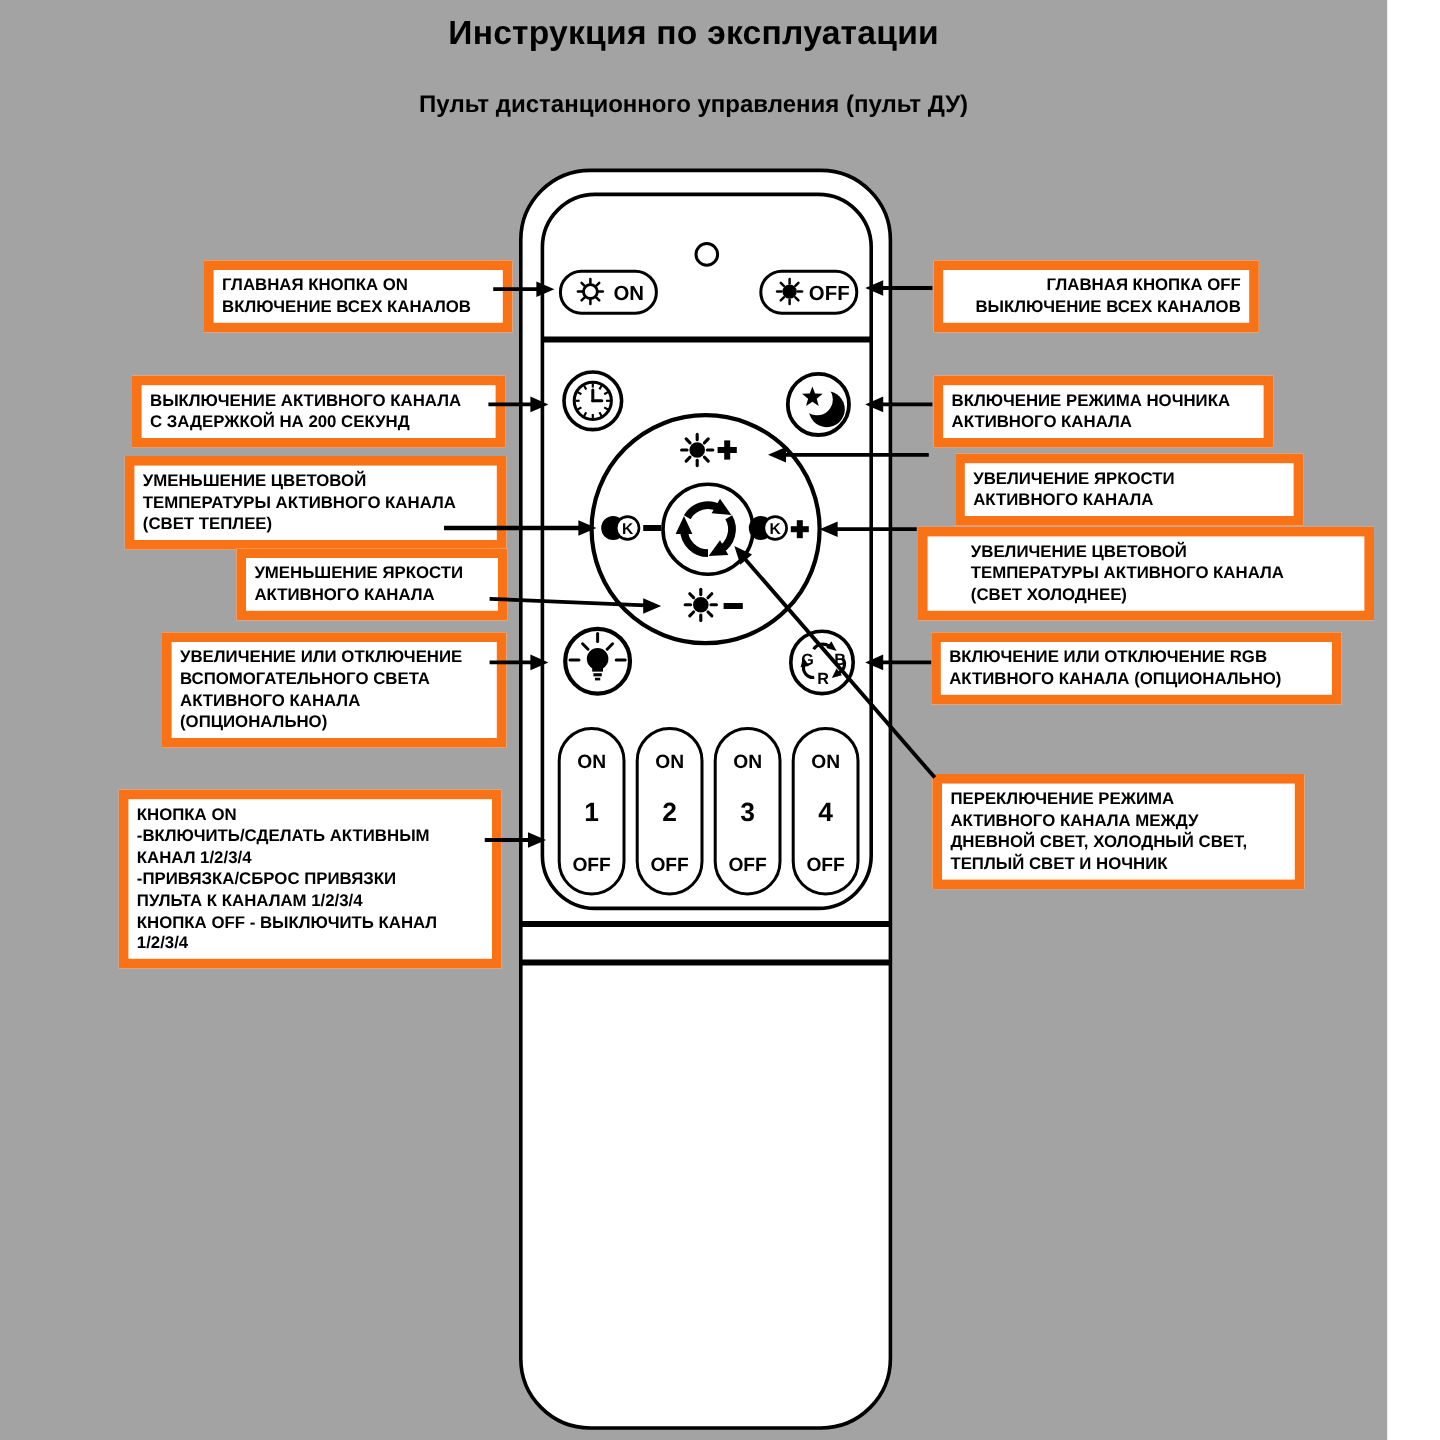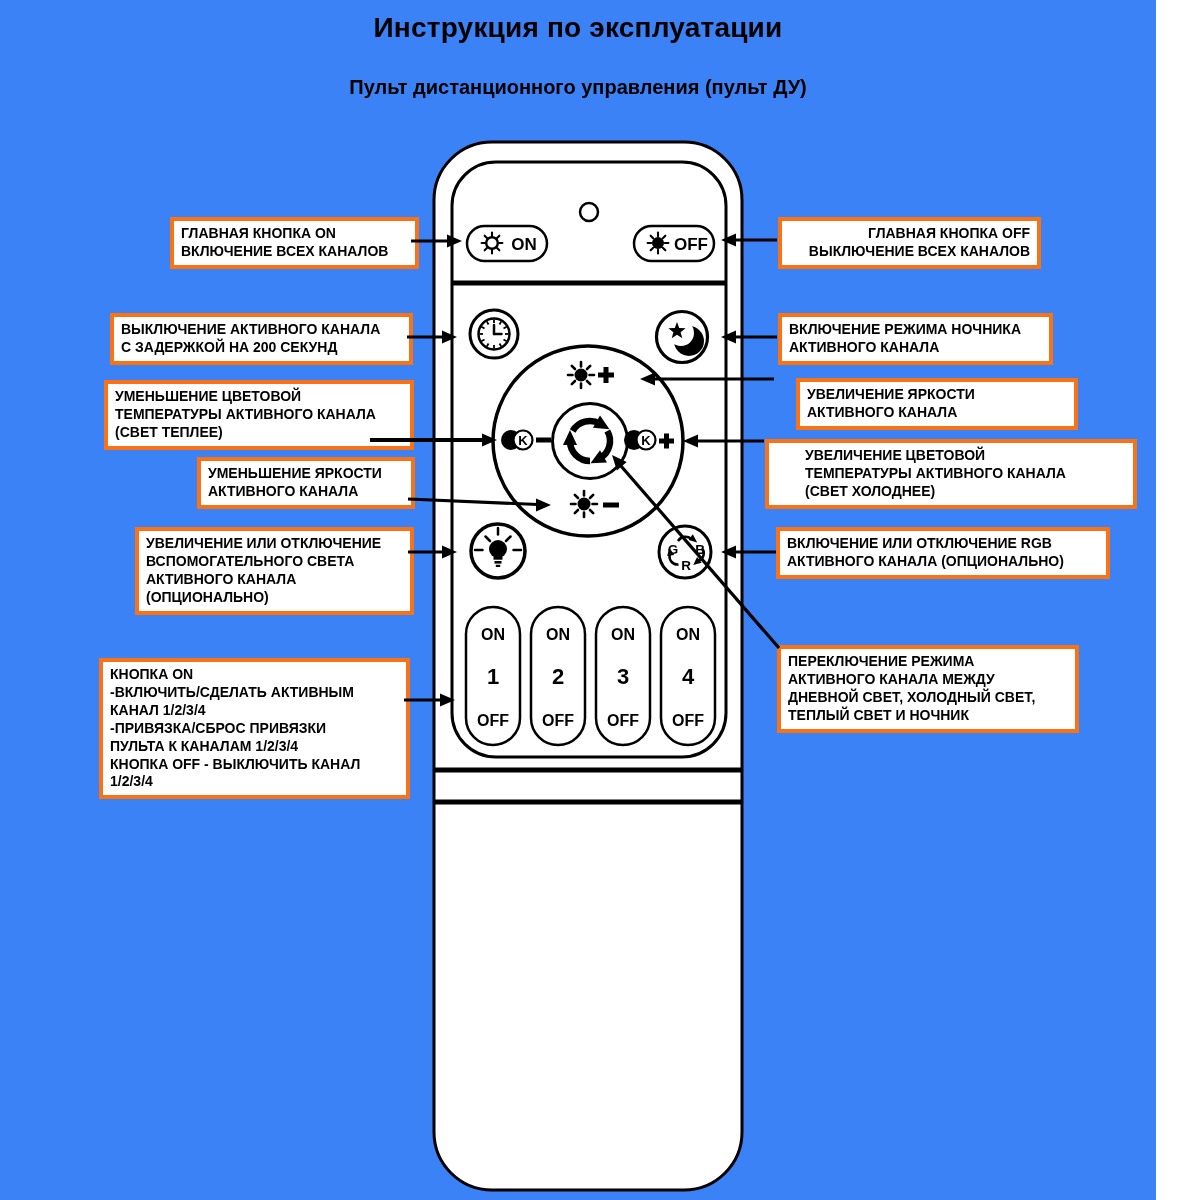--- a/index.html
+++ b/index.html
@@ -1,22 +1,22 @@
 <!DOCTYPE html>
 <html><head>
 <meta charset="utf-8">
 <style>
   html,body{margin:0;padding:0;background:#fff;}
-  .canvas{position:relative;width:1156px;height:1200px;background:#3b82f6;
+  .canvas{position:relative;width:1156px;height:1200px;background:#a3a3a3;
           font-family:"Liberation Sans",sans-serif;color:#000;overflow:hidden;}
   .title{position:absolute;top:12px;left:0;width:100%;text-align:center;
          font-size:28px;font-weight:bold;letter-spacing:.2px;}
   .subtitle{position:absolute;top:76px;left:0;width:100%;text-align:center;
             font-size:20px;font-weight:bold;}
-  .callout{position:absolute;border:4px solid #f97316;background:#fff;
+  .callout{position:absolute;border:8px solid #f97316;background:#fff;
            padding:4px 7px;font-size:14px;font-weight:bold;line-height:1.28;
            white-space:pre-line;z-index:1;}
   .l1{left:170px;top:217px;width:227px;}
   .l2{left:110px;top:313px;width:281px;}
   .l3{left:104px;top:380px;width:288px;}
   .l4{left:197px;top:457px;width:196px;}
   .l5{left:135px;top:527px;width:257px;}
   .l6{left:99px; top:658px;width:289px;}
   .r1{left:778px;top:217px;width:241px;text-align:right;}
   .r2{left:778px;top:313px;width:253px;}

